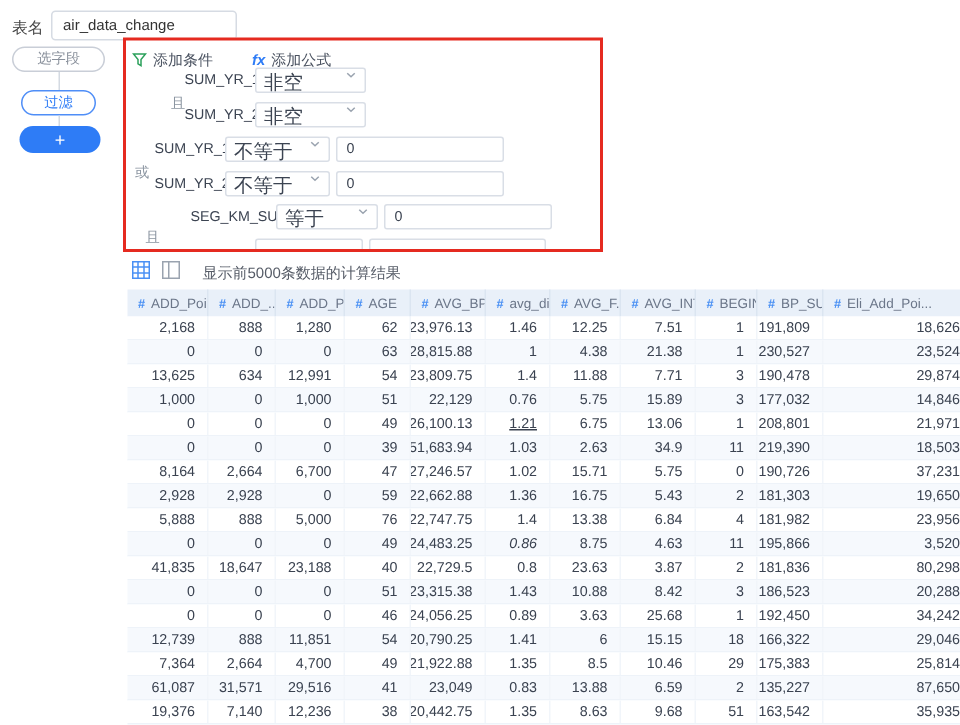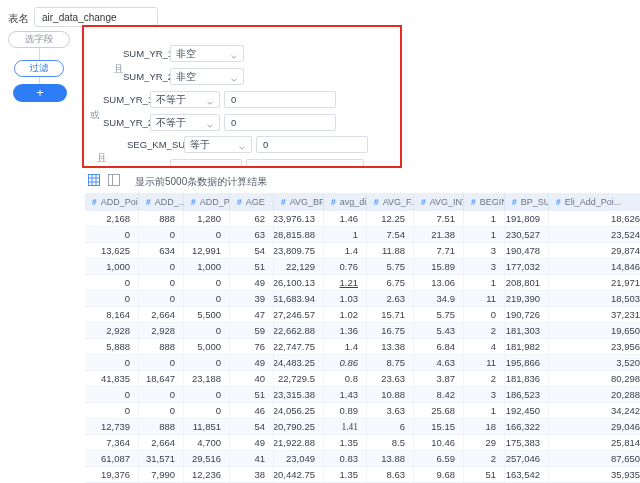--- a/index.html
+++ b/index.html
@@ -26,22 +26,22 @@
   
   .filter-panel { left:82px; top:25px; width:320px; height:143px;
     border:2px solid #e52a20; background:#fff; overflow:hidden; }
   .fp-toolbar { position:absolute; top:6px; left:4px; display:flex; align-items:center; font-size:10px; color:#4a5260; }
   .fp-tool { display:flex; align-items:center; gap:4px; cursor:pointer; }
   .fp-tool + .fp-tool { margin-left:26px; }
   .fx-glyph { color:#2e7cf6; font-style:italic; font-size:10px; font-weight:bold; }
   .cond-row { position:absolute; height:17px; display:flex; align-items:center; }
   .cond-field { font-size:9.5px; color:#3c4452; }
   .cond-select { position:absolute; height:17px; border:1px solid #d9dee6; border-radius:2px;
-    display:flex; align-items:flex-end; justify-content:space-between; padding:0 5px;
-    font-size:10px; color:#3c4452; background:#fff; cursor:pointer; }
+    display:flex; align-items:flex-start; justify-content:space-between; padding:0 5px;
+    font-size:13px; color:#3c4452; background:#fff; cursor:pointer; }
   .cond-input { position:absolute; height:17px; border:1px solid #d9dee6; border-radius:2px;
     font-size:9.5px; color:#3c4452; padding:0 6px; outline:none;
     font-family:"Liberation Sans",sans-serif; }
   .joiner { position:absolute; font-size:9.5px; color:#8b95a1; }
 
   
   .meta-icon { top:174px; width:12px; height:12px; cursor:pointer; }
   .caption { left:135px; top:175px; font-size:10px; color:#555b66; }
 
   
@@ -63,20 +63,32 @@
 <span class="abs topbar-label">表名</span>
 <input class="abs tablename-input" type="text" value="air_data_change" style="">
 
 <div class="pill pill-gray">选字段</div>
 <div class="connector conn1"></div>
 <div class="pill pill-blue">过滤</div>
 <div class="connector conn2"></div>
 <div class="pill pill-solid">+</div>
 
 <div class="abs filter-panel">
+  <div class="fp-toolbar">
+    <div class="fp-tool">
+      <svg width="10" height="10" viewBox="0 0 10 10">
+          <path d="M1 1 H9 L6 4.6 V8.8 L4 7.6 V4.6 Z" stroke="#2aa05a" stroke-width="1" fill="none"></path>
+        </svg>
+      <span>添加条件</span>
+    </div>
+    <div class="fp-tool">
+      <span class="fx-glyph">fx</span>
+      <span>添加公式</span>
+    </div>
+  </div>
 
   <span class="joiner" style="left:30px; top:36px;">且</span>
   <div class="cond-row" style="left:39px; top:18px;">
     <span class="cond-field">SUM_YR_1</span>
   </div>
   <div class="cond-select" style="left:86px; top:18px; width:74px;">
     <span>非空</span>
     <svg width="8" height="8" viewBox="0 0 8 8">
         <path d="M1.5 2.8 L4 5.2 L6.5 2.8" stroke="#9aa3af" stroke-width="1" fill="none"></path>
       </svg>
@@ -204,21 +216,21 @@
         <div class="td" style="width: 44px;">191,809</div>
         <div class="td" style="width: 100px;">18,626</div>
       </div>
       <div class="tr alt">
         <div class="td" style="width: 54px;">0</div>
         <div class="td" style="width: 45px;">0</div>
         <div class="td" style="width: 46px;">0</div>
         <div class="td" style="width: 44px;">63</div>
         <div class="td" style="width: 50px;">28,815.88</div>
         <div class="td" style="width: 43px;">1</div>
-        <div class="td" style="width: 47px;">7.54</div>
+        <div class="td" style="width: 47px;">4.38</div>
         <div class="td" style="width: 50px;">21.38</div>
         <div class="td" style="width: 41px;">1</div>
         <div class="td" style="width: 44px;">230,527</div>
         <div class="td" style="width: 100px;">23,524</div>
       </div>
       <div class="tr">
         <div class="td" style="width: 54px;">13,625</div>
         <div class="td" style="width: 45px;">634</div>
         <div class="td" style="width: 46px;">12,991</div>
         <div class="td" style="width: 44px;">54</div>
@@ -265,21 +277,21 @@
         <div class="td" style="width: 43px;">1.03</div>
         <div class="td" style="width: 47px;">2.63</div>
         <div class="td" style="width: 50px;">34.9</div>
         <div class="td" style="width: 41px;">11</div>
         <div class="td" style="width: 44px;">219,390</div>
         <div class="td" style="width: 100px;">18,503</div>
       </div>
       <div class="tr">
         <div class="td" style="width: 54px;">8,164</div>
         <div class="td" style="width: 45px;">2,664</div>
-        <div class="td" style="width: 46px;">5,500</div>
+        <div class="td" style="width: 46px;">6,700</div>
         <div class="td" style="width: 44px;">47</div>
         <div class="td" style="width: 50px;">27,246.57</div>
         <div class="td" style="width: 43px;">1.02</div>
         <div class="td" style="width: 47px;">15.71</div>
         <div class="td" style="width: 50px;">5.75</div>
         <div class="td" style="width: 41px;">0</div>
         <div class="td" style="width: 44px;">190,726</div>
         <div class="td" style="width: 100px;">37,231</div>
       </div>
       <div class="tr alt">
@@ -359,21 +371,21 @@
         <div class="td" style="width: 41px;">1</div>
         <div class="td" style="width: 44px;">192,450</div>
         <div class="td" style="width: 100px;">34,242</div>
       </div>
       <div class="tr alt">
         <div class="td" style="width: 54px;">12,739</div>
         <div class="td" style="width: 45px;">888</div>
         <div class="td" style="width: 46px;">11,851</div>
         <div class="td" style="width: 44px;">54</div>
         <div class="td" style="width: 50px;">20,790.25</div>
-        <div class="td" style="width: 43px; font-family: Liberation Serif, serif;">1.41</div>
+        <div class="td" style="width: 43px;">1.41</div>
         <div class="td" style="width: 47px;">6</div>
         <div class="td" style="width: 50px;">15.15</div>
         <div class="td" style="width: 41px;">18</div>
         <div class="td" style="width: 44px;">166,322</div>
         <div class="td" style="width: 100px;">29,046</div>
       </div>
       <div class="tr">
         <div class="td" style="width: 54px;">7,364</div>
         <div class="td" style="width: 45px;">2,664</div>
         <div class="td" style="width: 46px;">4,700</div>
@@ -389,26 +401,26 @@
       <div class="tr alt">
         <div class="td" style="width: 54px;">61,087</div>
         <div class="td" style="width: 45px;">31,571</div>
         <div class="td" style="width: 46px;">29,516</div>
         <div class="td" style="width: 44px;">41</div>
         <div class="td" style="width: 50px;">23,049</div>
         <div class="td" style="width: 43px;">0.83</div>
         <div class="td" style="width: 47px;">13.88</div>
         <div class="td" style="width: 50px;">6.59</div>
         <div class="td" style="width: 41px;">2</div>
-        <div class="td" style="width: 44px;">257,046</div>
+        <div class="td" style="width: 44px;">135,227</div>
         <div class="td" style="width: 100px;">87,650</div>
       </div>
       <div class="tr">
         <div class="td" style="width: 54px;">19,376</div>
-        <div class="td" style="width: 45px;">7,990</div>
+        <div class="td" style="width: 45px;">7,140</div>
         <div class="td" style="width: 46px;">12,236</div>
         <div class="td" style="width: 44px;">38</div>
         <div class="td" style="width: 50px;">20,442.75</div>
         <div class="td" style="width: 43px;">1.35</div>
         <div class="td" style="width: 47px;">8.63</div>
         <div class="td" style="width: 50px;">9.68</div>
         <div class="td" style="width: 41px;">51</div>
         <div class="td" style="width: 44px;">163,542</div>
         <div class="td" style="width: 100px;">35,935</div>
       </div>

